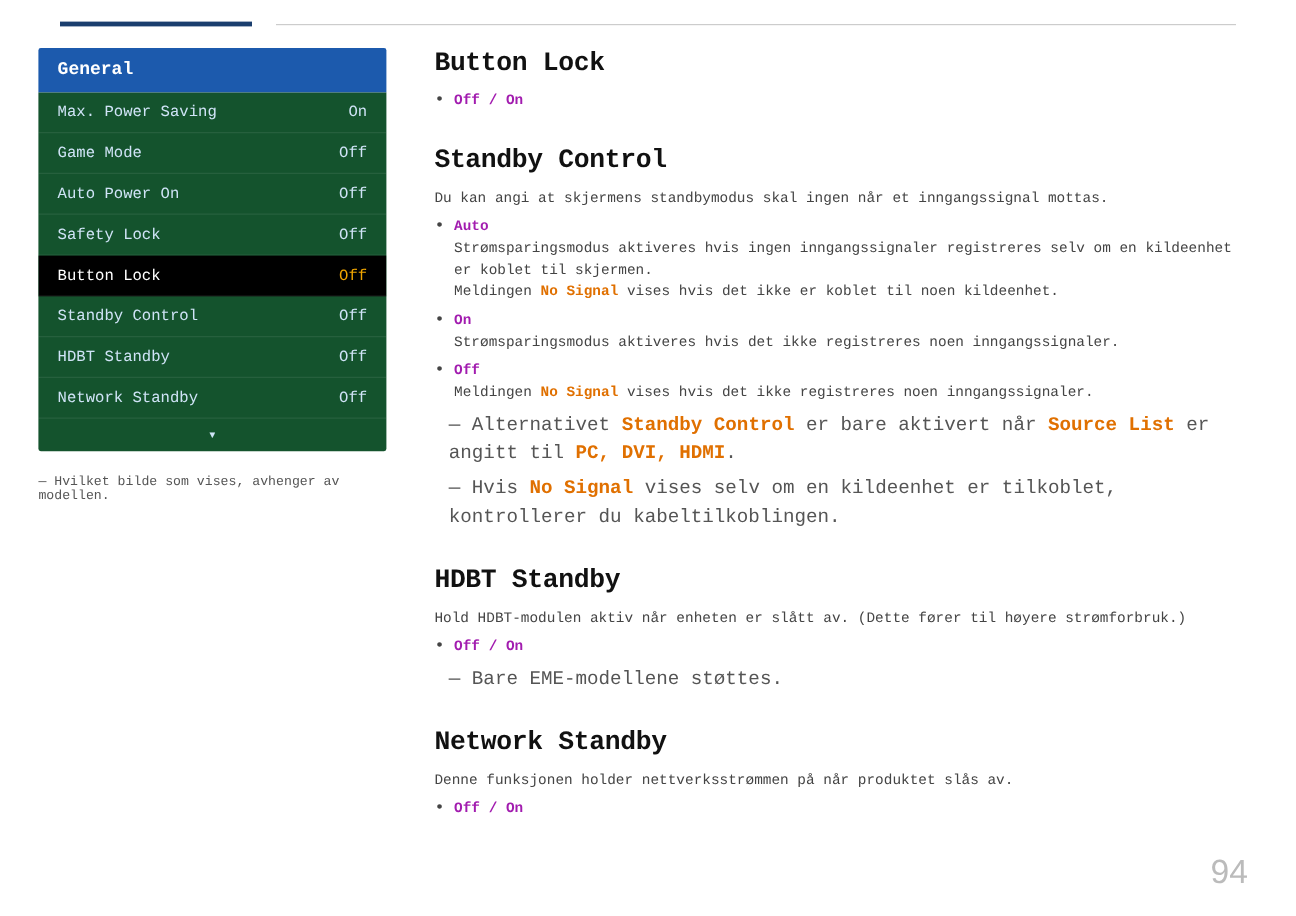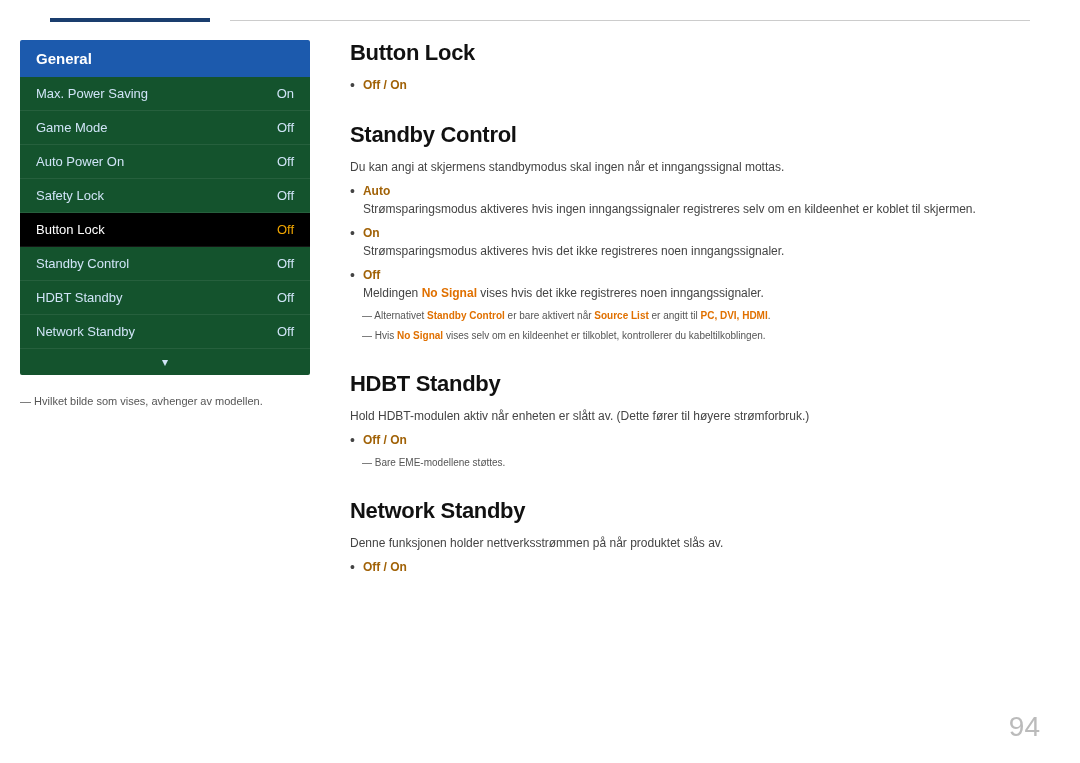--- a/index.html
+++ b/index.html
@@ -28,22 +28,23 @@
     }
     .top-bar-line {
       flex: 1;
       height: 1px;
       background: #ccc;
     }
 
     
     .main-layout {
       display: flex;
-      padding: 0 20px;
+      padding: 0 32px;
       gap: 40px;
+      font-family: Liberation Mono, monospace;
     }
 
     
     .sidebar {
       width: 290px;
       flex-shrink: 0;
     }
     .sidebar-header {
       background: #1c5aad;
       color: #fff;
@@ -139,29 +140,29 @@
       line-height: 1.5;
     }
     .bullet-dot {
       margin-right: 8px;
       color: #444;
       font-size: 14px;
       line-height: 1.3;
     }
     .bullet-label {
       font-weight: bold;
-      color: #a16207;
+      color: #a21caf;
       margin-right: 4px;
     }
     .bullet-text {
       color: #444;
     }
 
     .note-line {
-      font-size: 10px;
+      font-size: 16px;
       color: #555;
       margin-top: 5px;
       padding-left: 12px;
       line-height: 1.5;
     }
     .note-line::before {
       content: '— ';
     }
     .note-line .orange { color: #e07000; font-weight: bold; }
 
@@ -240,20 +241,21 @@
 
     <div class="section">
       <div class="section-title">Standby Control</div>
       <p class="section-desc">Du kan angi at skjermens standbymodus skal ingen når et inngangssignal mottas.</p>
       <ul class="bullet-list">
         <li>
           <span class="bullet-dot">•</span>
           <div>
             <span class="bullet-label">Auto</span><br>
             <span class="bullet-text">Strømsparingsmodus aktiveres hvis ingen inngangssignaler registreres selv om en kildeenhet er koblet til skjermen.</span><br>
+            <span class="bullet-text">Meldingen <span style="color:#e07000;font-weight:bold;">No Signal</span> vises hvis det ikke er koblet til noen kildeenhet.</span>
           </div>
         </li>
         <li style="margin-top:6px;">
           <span class="bullet-dot">•</span>
           <div>
             <span class="bullet-label">On</span><br>
             <span class="bullet-text">Strømsparingsmodus aktiveres hvis det ikke registreres noen inngangssignaler.</span>
           </div>
         </li>
         <li style="margin-top:6px;">

